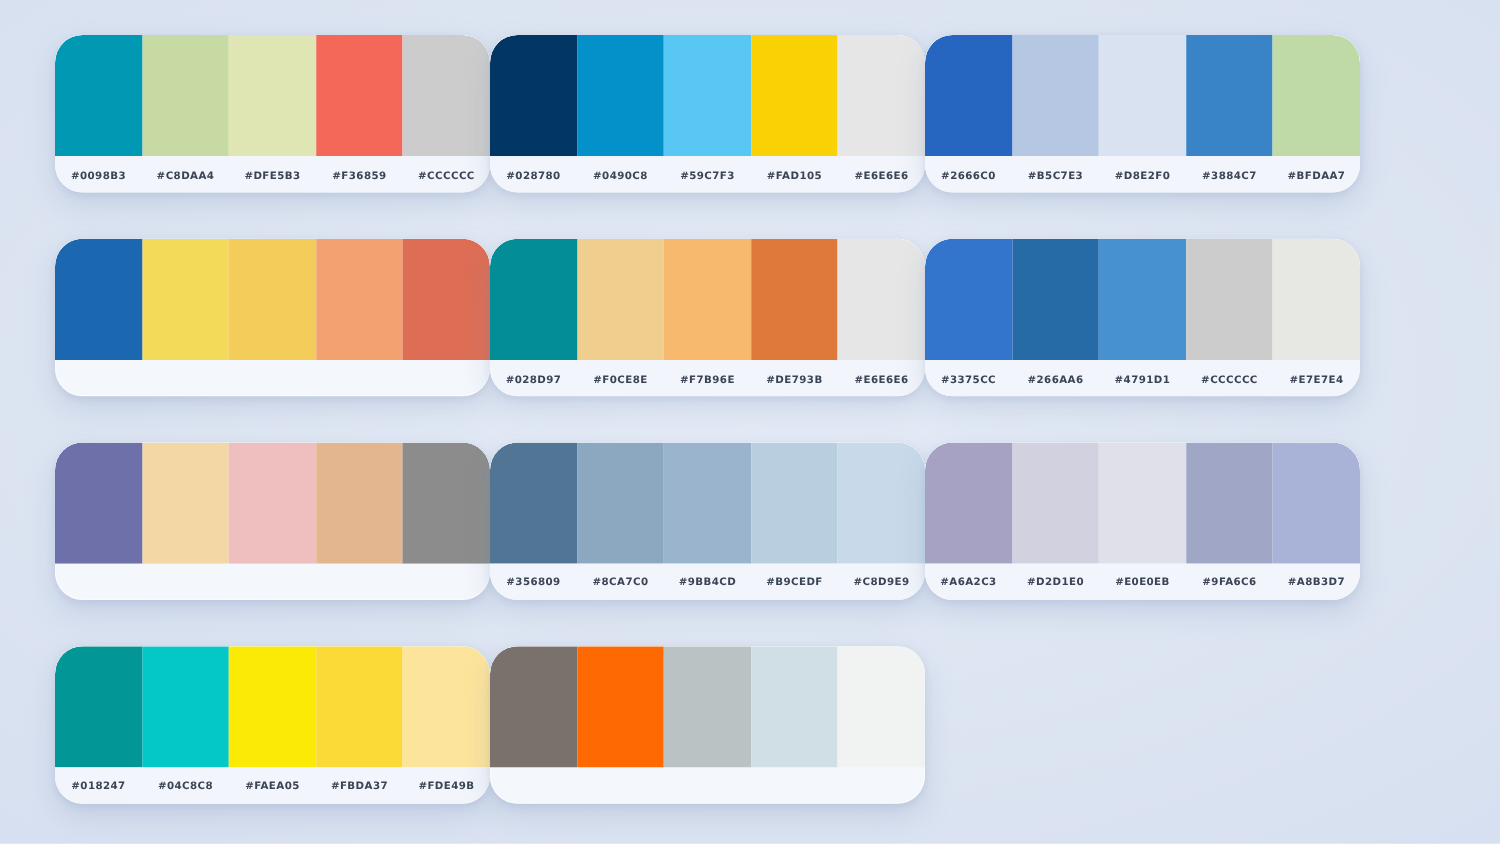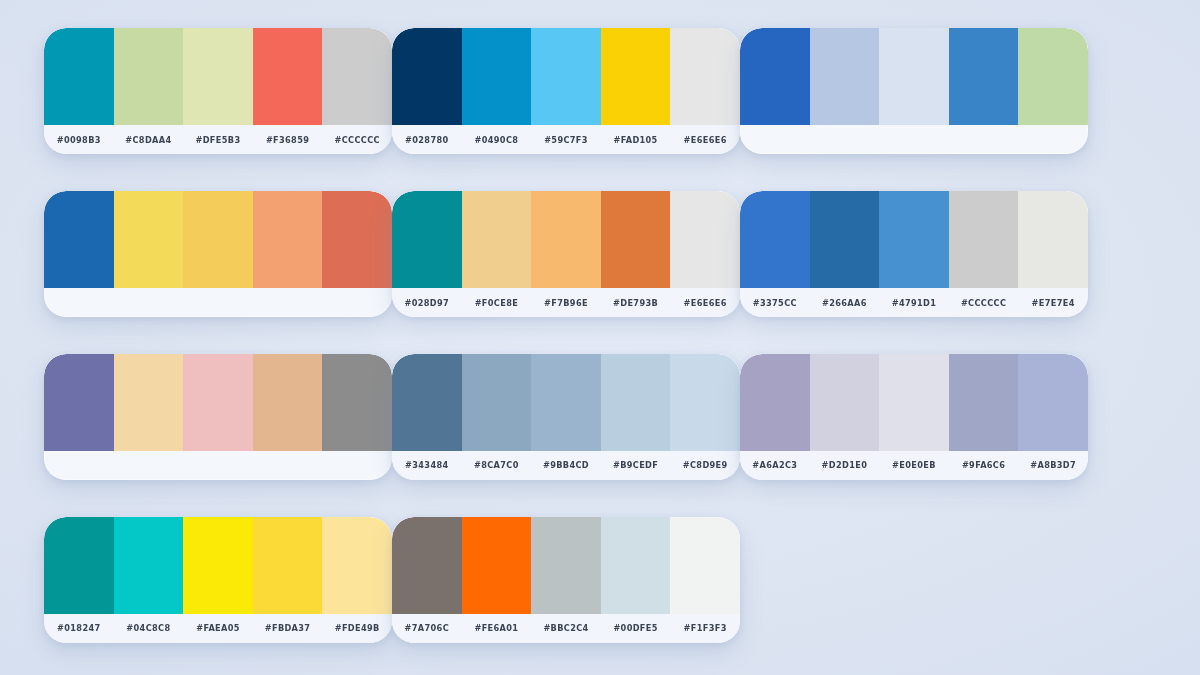--- a/index.html
+++ b/index.html
@@ -122,20 +122,27 @@
       </div>
     </div>
     <div class="card">
       <div class="swatch-row">
         <div class="swatch" style="background: rgb(38, 102, 192);"></div>
         <div class="swatch" style="background: rgb(181, 199, 227);"></div>
         <div class="swatch" style="background: rgb(216, 226, 240);"></div>
         <div class="swatch" style="background: rgb(56, 132, 199);"></div>
         <div class="swatch" style="background: rgb(191, 218, 167);"></div>
       </div>
+      <div class="label-row">
+        <div class="label">#2666C0</div>
+        <div class="label">#B5C7E3</div>
+        <div class="label">#D8E2F0</div>
+        <div class="label">#3884C7</div>
+        <div class="label">#BFDAA7</div>
+      </div>
     </div>
     <div class="card">
       <div class="swatch-row">
         <div class="swatch" style="background: rgb(28, 104, 176);"></div>
         <div class="swatch" style="background: rgb(243, 218, 88);"></div>
         <div class="swatch" style="background: rgb(243, 204, 89);"></div>
         <div class="swatch" style="background: rgb(244, 161, 113);"></div>
         <div class="swatch" style="background: rgb(221, 110, 85);"></div>
       </div>
     </div>
@@ -182,21 +189,21 @@
     </div>
     <div class="card">
       <div class="swatch-row">
         <div class="swatch" style="background: rgb(81, 117, 148);"></div>
         <div class="swatch" style="background: rgb(140, 167, 192);"></div>
         <div class="swatch" style="background: rgb(155, 180, 205);"></div>
         <div class="swatch" style="background: rgb(185, 206, 223);"></div>
         <div class="swatch" style="background: rgb(200, 217, 233);"></div>
       </div>
       <div class="label-row">
-        <div class="label">#343484</div>
+        <div class="label">#356809</div>
         <div class="label">#8CA7C0</div>
         <div class="label">#9BB4CD</div>
         <div class="label">#B9CEDF</div>
         <div class="label">#C8D9E9</div>
       </div>
     </div>
     <div class="card">
       <div class="swatch-row">
         <div class="swatch" style="background: rgb(166, 162, 195);"></div>
         <div class="swatch" style="background: rgb(210, 209, 224);"></div>
@@ -229,21 +236,14 @@
       </div>
     </div>
     <div class="card">
       <div class="swatch-row">
         <div class="swatch" style="background: rgb(122, 112, 108);"></div>
         <div class="swatch" style="background: rgb(254, 106, 1);"></div>
         <div class="swatch" style="background: rgb(187, 194, 196);"></div>
         <div class="swatch" style="background: rgb(208, 223, 229);"></div>
         <div class="swatch" style="background: rgb(241, 243, 243);"></div>
       </div>
-      <div class="label-row">
-        <div class="label">#7A706C</div>
-        <div class="label">#FE6A01</div>
-        <div class="label">#BBC2C4</div>
-        <div class="label">#00DFE5</div>
-        <div class="label">#F1F3F3</div>
-      </div>
     </div>
   </div>
 
 </body></html>

